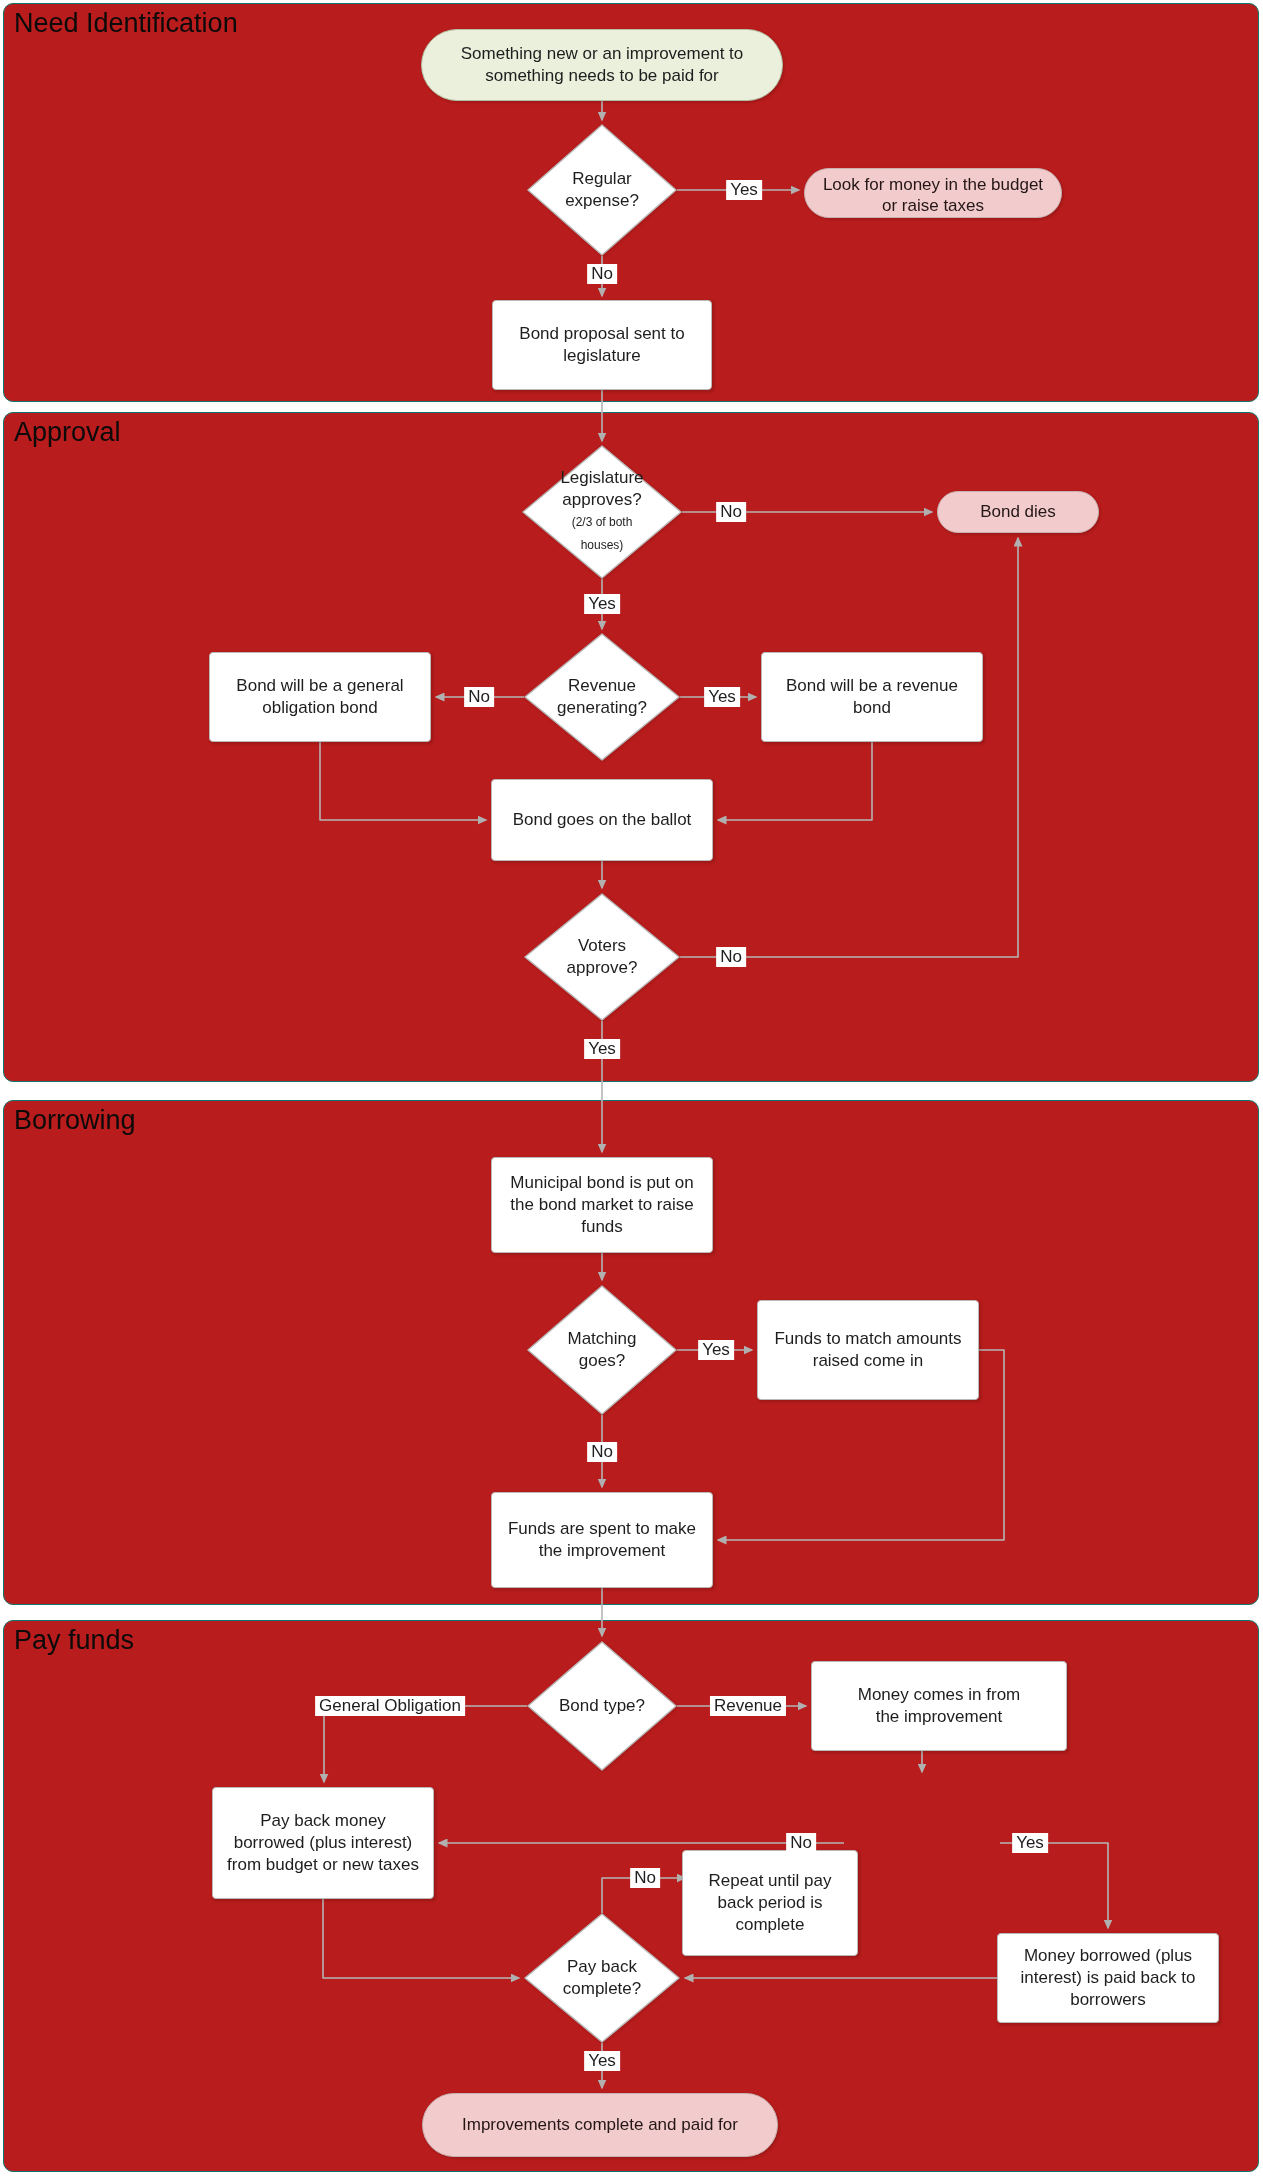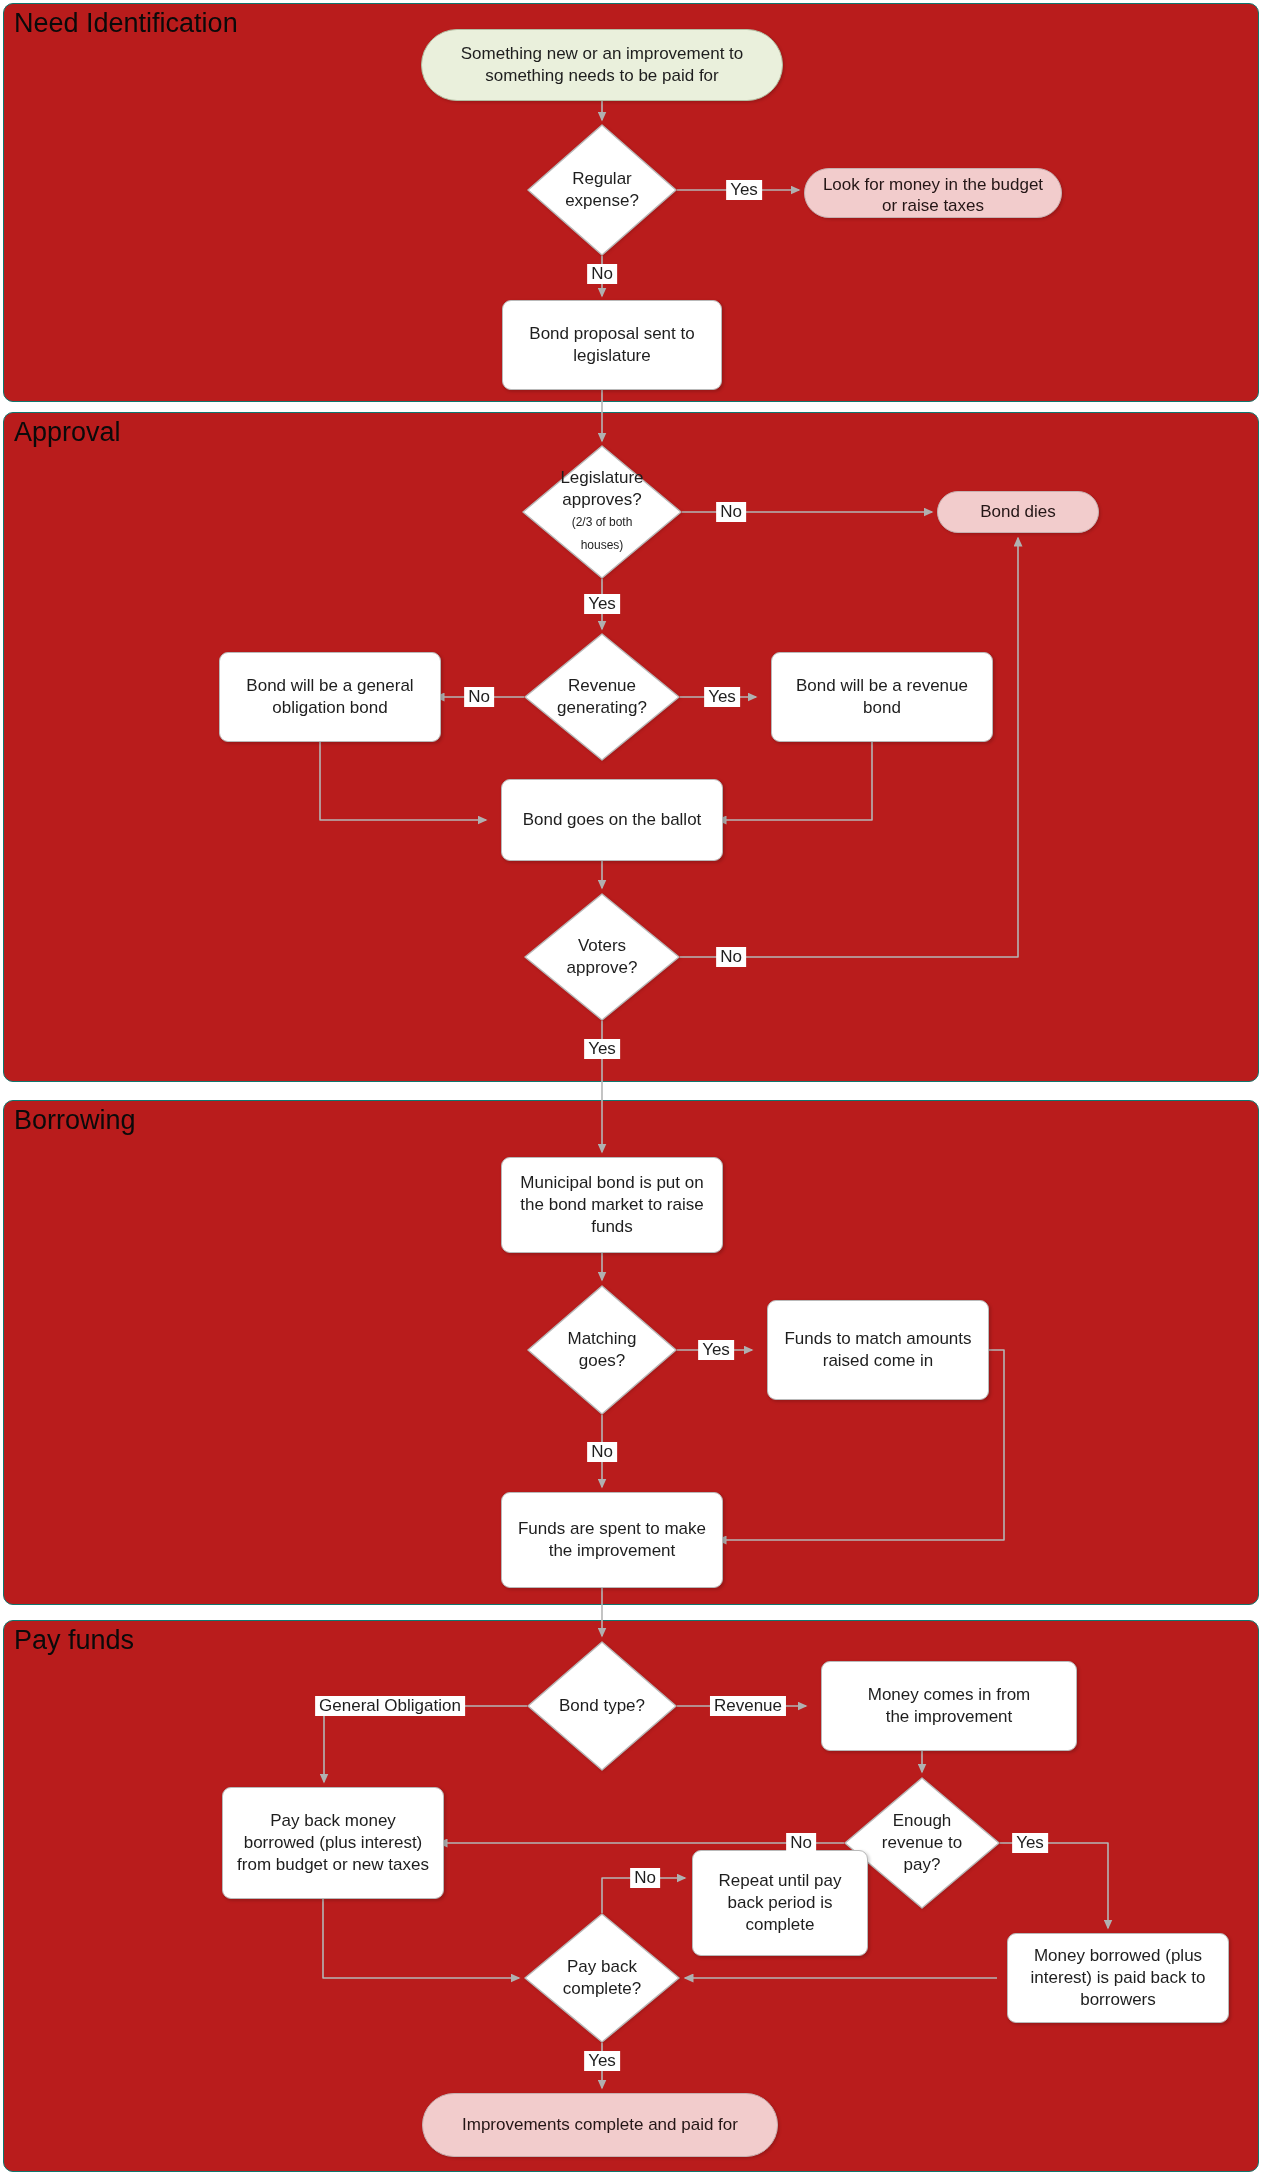--- a/index.html
+++ b/index.html
@@ -15,23 +15,22 @@
   }
   .section-title{
     position:absolute;left:10px;top:4px;font-size:27px;color:#0a0a0a;
     white-space:nowrap;letter-spacing:0;
   }
   #edges{position:absolute;left:0;top:0;z-index:2;}
   .node{position:absolute;z-index:3;display:flex;align-items:center;justify-content:center;
         box-sizing:border-box;text-align:center;font-size:17px;line-height:1.28;}
   .node .node-text{position:relative;z-index:2;}
   .process{
-    background:#ffffff;border:1.5px solid #b9b9b9;border-radius:9px;
+    background:#ffffff;border:1.5px solid #b9b9b9;border-radius:4px;
     box-shadow:1.5px 1.5px 3px rgba(0,0,0,0.16);
-    margin-left:10px;
   }
   .stadium{
     box-shadow:1.5px 1.5px 3px rgba(0,0,0,0.16);
   }
   .stadium.green{background:#eaf0dc;border:1.5px solid #b2bfa3;}
   .stadium.pink{background:#f2cccc;border:1.5px solid #c7b0b0;color:#241616;}
   .decision{background:transparent;}
   .decision svg{position:absolute;left:0;top:0;z-index:1;overflow:visible;}
   .node-subtext{font-size:12px;line-height:1.9;display:block;}
   .edge-label{
@@ -154,26 +153,20 @@
     </div>
     <div class="node decision" style="left: 527px; top: 1641px; width: 150px; height: 130px;">
       <svg width="150" height="130" viewBox="0 0 150 130">
         <polygon points="75,1 149,65 75,129 1,65" fill="#ffffff" stroke="#b9b9b9" stroke-width="1.5" stroke-linejoin="round" style="filter:drop-shadow(1.5px 1.5px 1.5px rgba(0,0,0,0.13))"></polygon>
       </svg>
       <div class="node-text" style="width: 120px;">Bond type?</div>
     </div>
     <div class="node process" style="left: 811px; top: 1661px; width: 256px; height: 90px;">
       <div class="node-text" style="width: 190px;">Money comes in from the improvement</div>
     </div>
-    <div class="node decision" style="left: 844px; top: 1777px; width: 156px; height: 132px;">
-      <svg width="156" height="132" viewBox="0 0 156 132">
-        <polygon points="78,1 155,66 78,131 1,66" fill="#ffffff" stroke="#b9b9b9" stroke-width="1.5" stroke-linejoin="round" style="filter:drop-shadow(1.5px 1.5px 1.5px rgba(0,0,0,0.13))"></polygon>
-      </svg>
-      <div class="node-text" style="width: 110px;">Enough revenue to pay?</div>
-    </div>
     <div class="node process" style="left: 212px; top: 1787px; width: 222px; height: 112px;">
       <div class="node-text" style="width: 200px;">Pay back money borrowed (plus interest) from budget or new taxes</div>
     </div>
     <div class="node process" style="left: 682px; top: 1850px; width: 176px; height: 106px;">
       <div class="node-text" style="width: 126px;">Repeat until pay back period is complete</div>
     </div>
     <div class="node decision" style="left: 524px; top: 1913px; width: 156px; height: 130px;">
       <svg width="156" height="130" viewBox="0 0 156 130">
         <polygon points="78,1 155,65 78,129 1,65" fill="#ffffff" stroke="#b9b9b9" stroke-width="1.5" stroke-linejoin="round" style="filter:drop-shadow(1.5px 1.5px 1.5px rgba(0,0,0,0.13))"></polygon>
       </svg>

